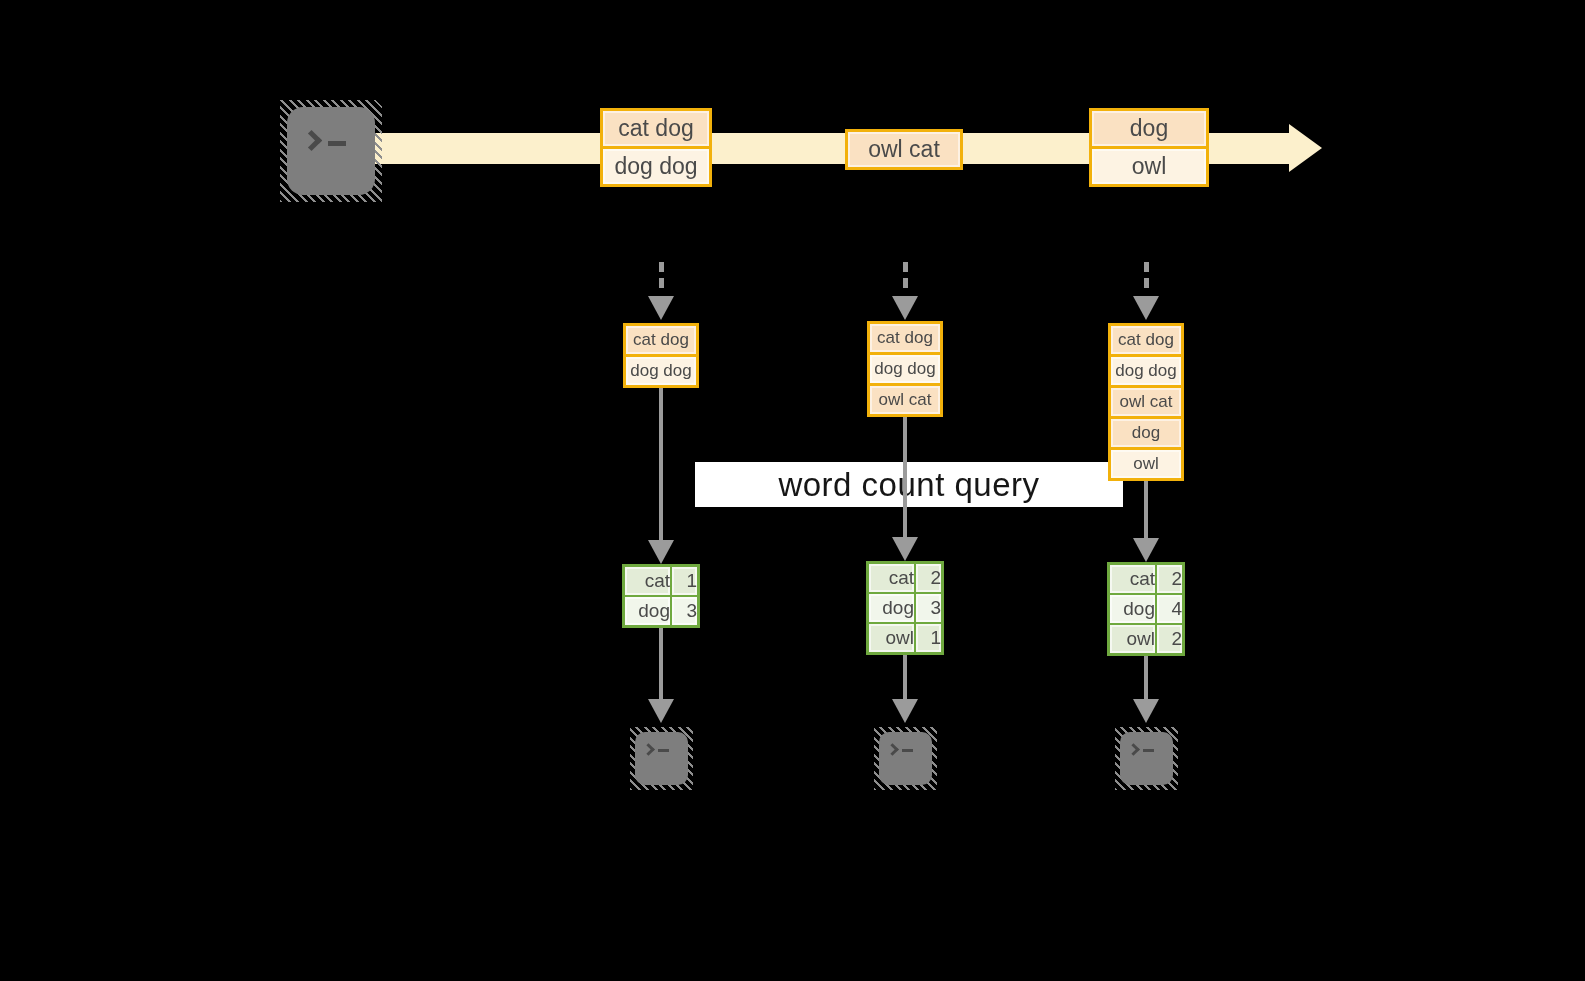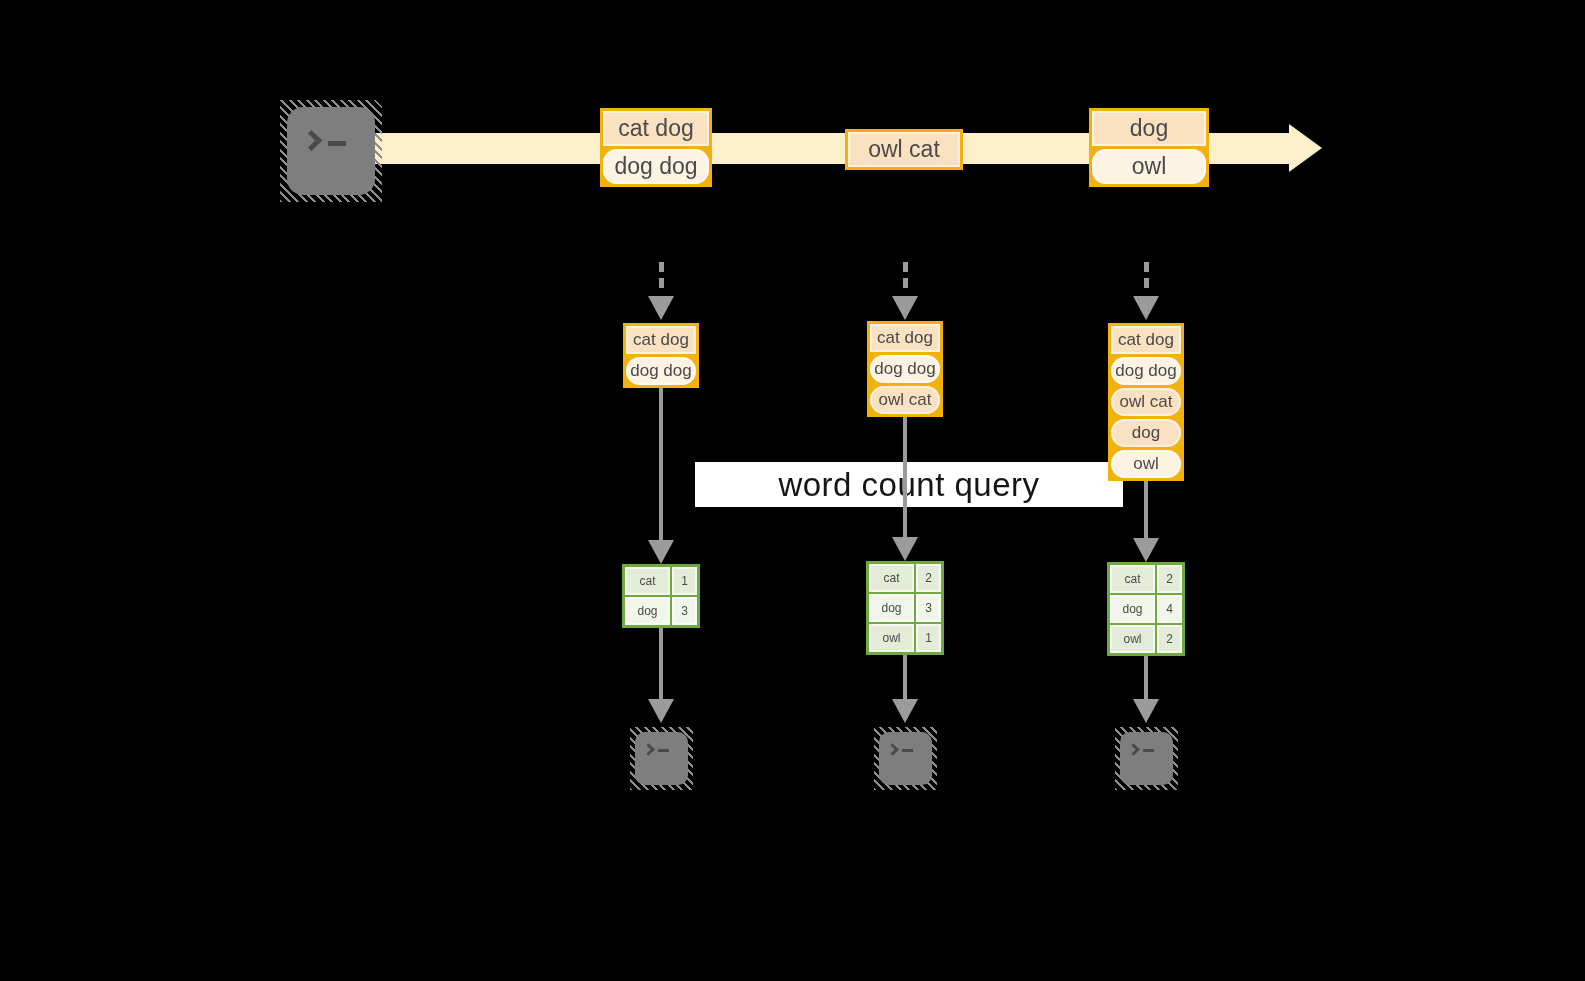--- a/index.html
+++ b/index.html
@@ -9,30 +9,30 @@
 
   
   .band{background:#FCF0CC;z-index:1;}
   .band-head{width:0;height:0;border-top:24px solid transparent;border-bottom:24px solid transparent;
              border-left:33px solid #FCF0CC;z-index:1;}
 
   
   .obox{border:3px solid #F2B10B;z-index:3;box-sizing:border-box;background:#F2B10B;}
   .orow{height:28px;line-height:28px;text-align:center;font-size:17px;color:#4a4a4a;
         box-shadow:inset 0 0 0 2px rgba(255,255,255,0.55);}
-  .orow + .orow{margin-top:3px;border-radius:14px;}
+  .orow + .orow{margin-top:3px;}
   .orow.big{height:35px;line-height:35px;font-size:23px;}
   .tone-dark{background:#FAE1C2;}
   .tone-light{background:#FDF3E3;}
 
   
   .gtable{border:3px solid #6FA93F;z-index:3;box-sizing:border-box;background:#6FA93F;}
   .grow{display:flex;}
   .grow + .grow{margin-top:2px;}
-  .gcell{height:28px;line-height:28px;text-align:center;font-size:12px;color:#4a4a4a;
+  .gcell{height:28px;line-height:28px;text-align:right;font-size:19px;color:#4a4a4a;
          box-shadow:inset 0 0 0 2px rgba(255,255,255,0.65);}
   .gcell.word{width:45px;}
   .gcell.num{width:25px;margin-left:2px;}
   .tone-gdark{background:#E3ECD7;}
   .tone-glight{background:#F1F6EB;}
 
   
   .dash{width:0;border-left:5px dashed #9B9B9B;z-index:2;}
   .vline{width:4px;background:#9B9B9B;z-index:2;}
   .dhead{width:0;height:0;border-left:13px solid transparent;border-right:13px solid transparent;

